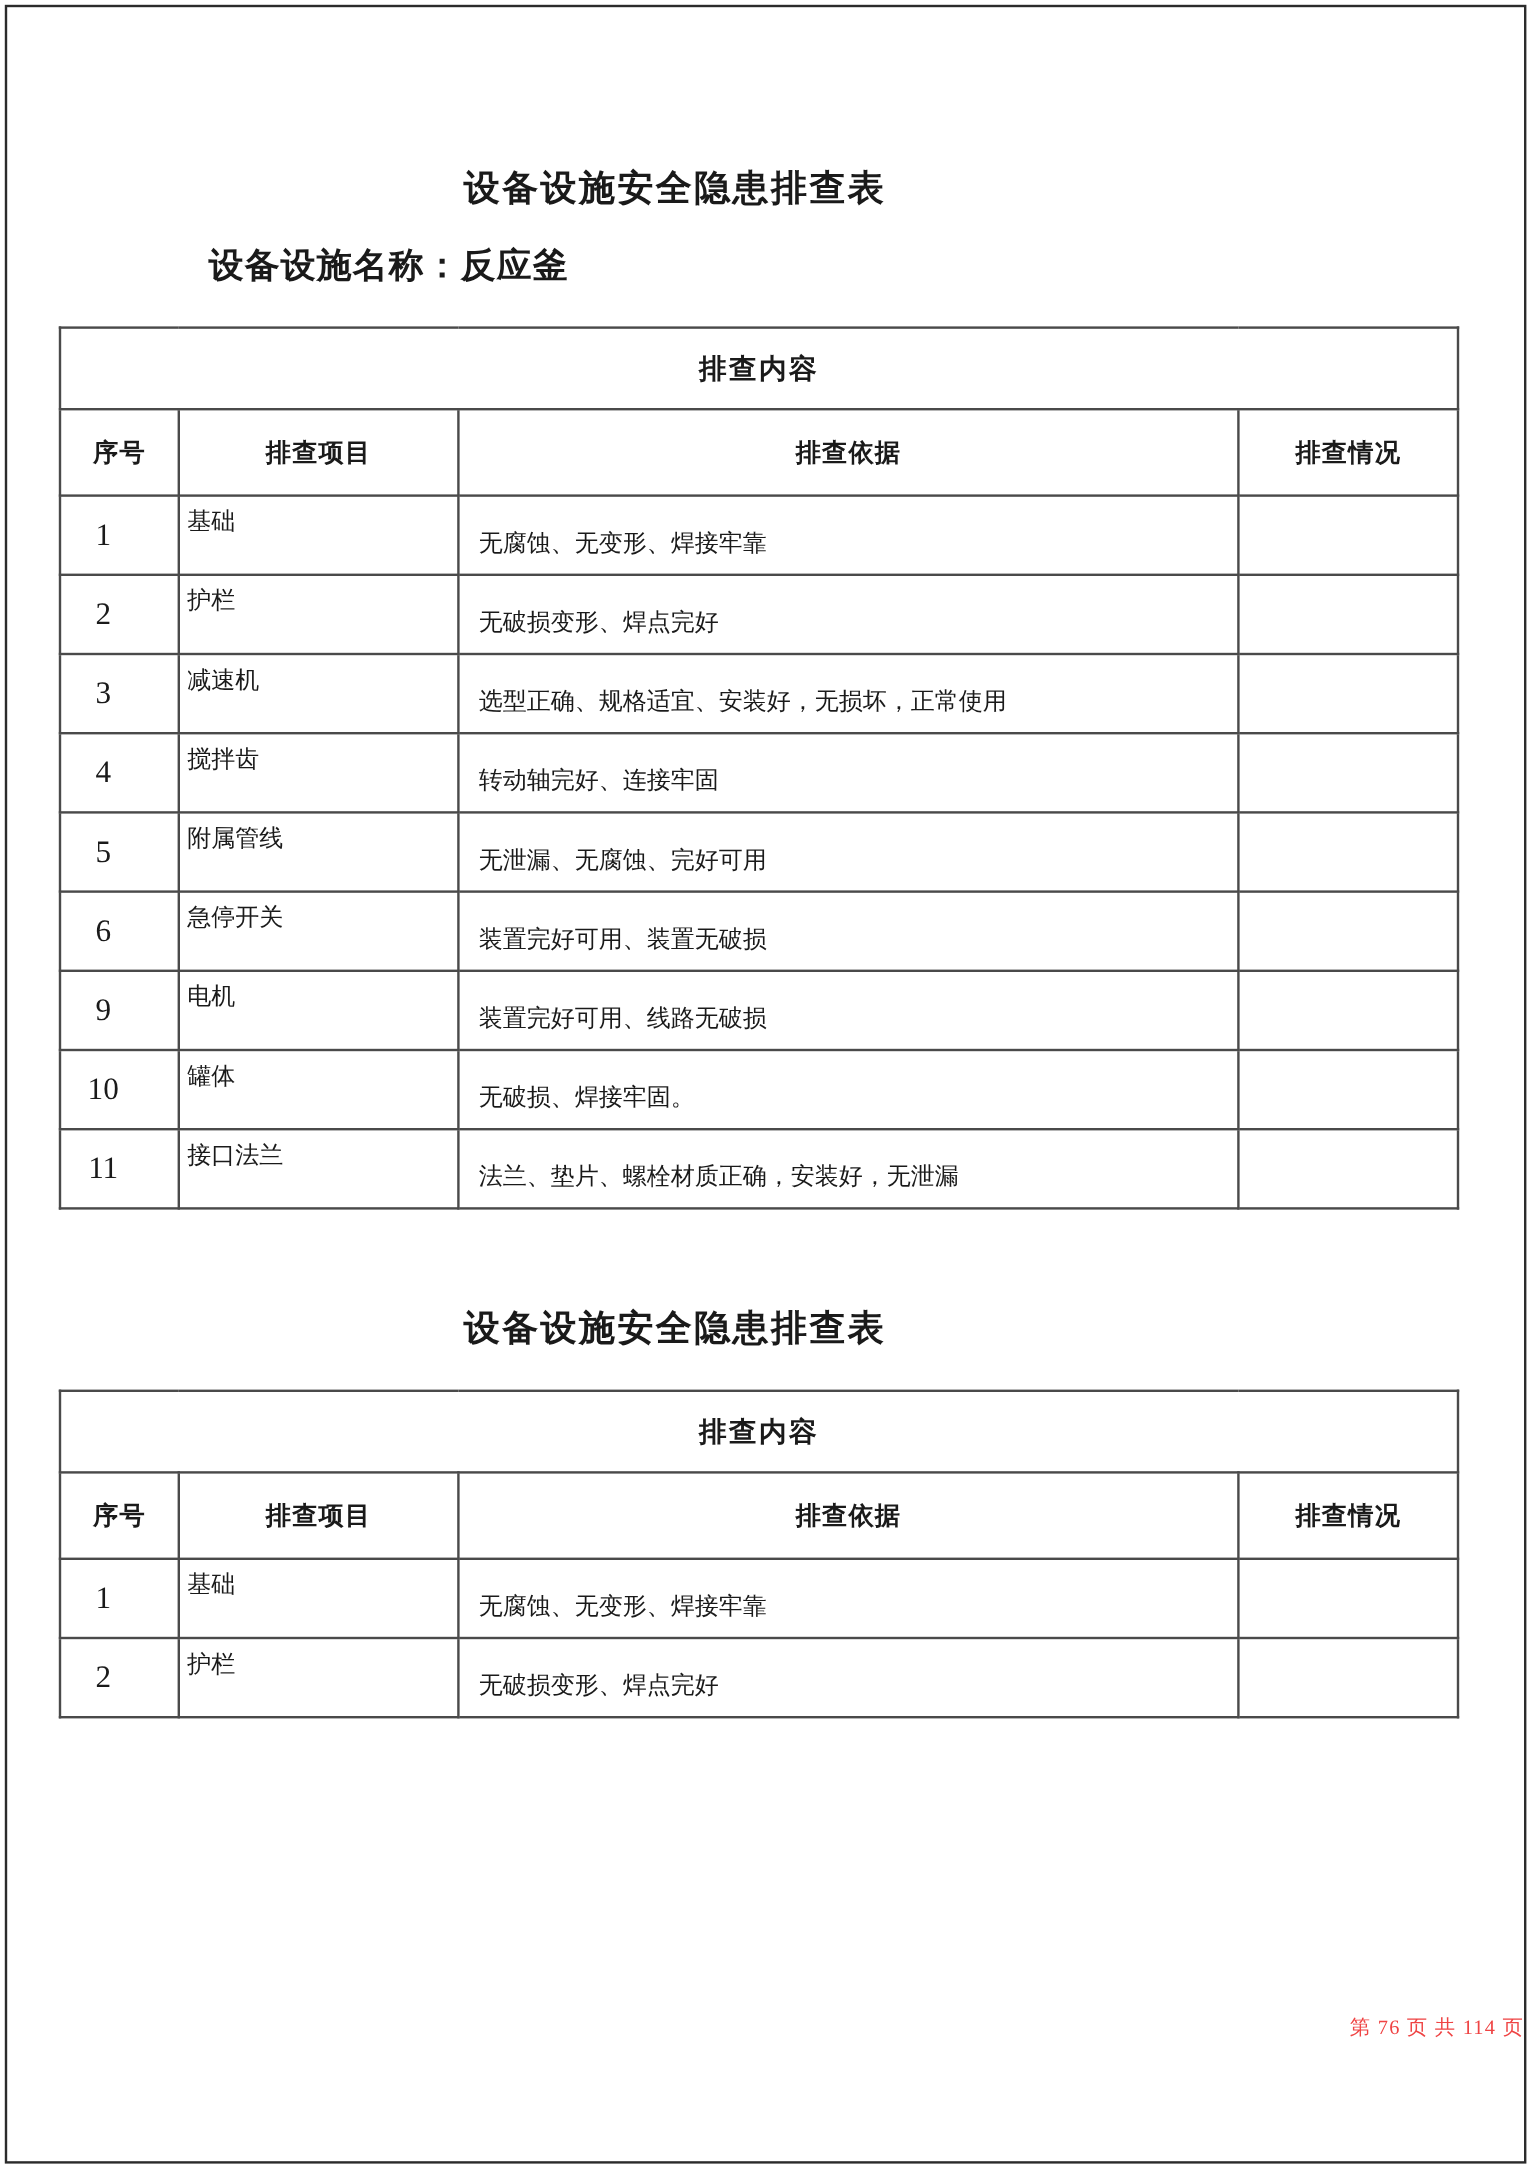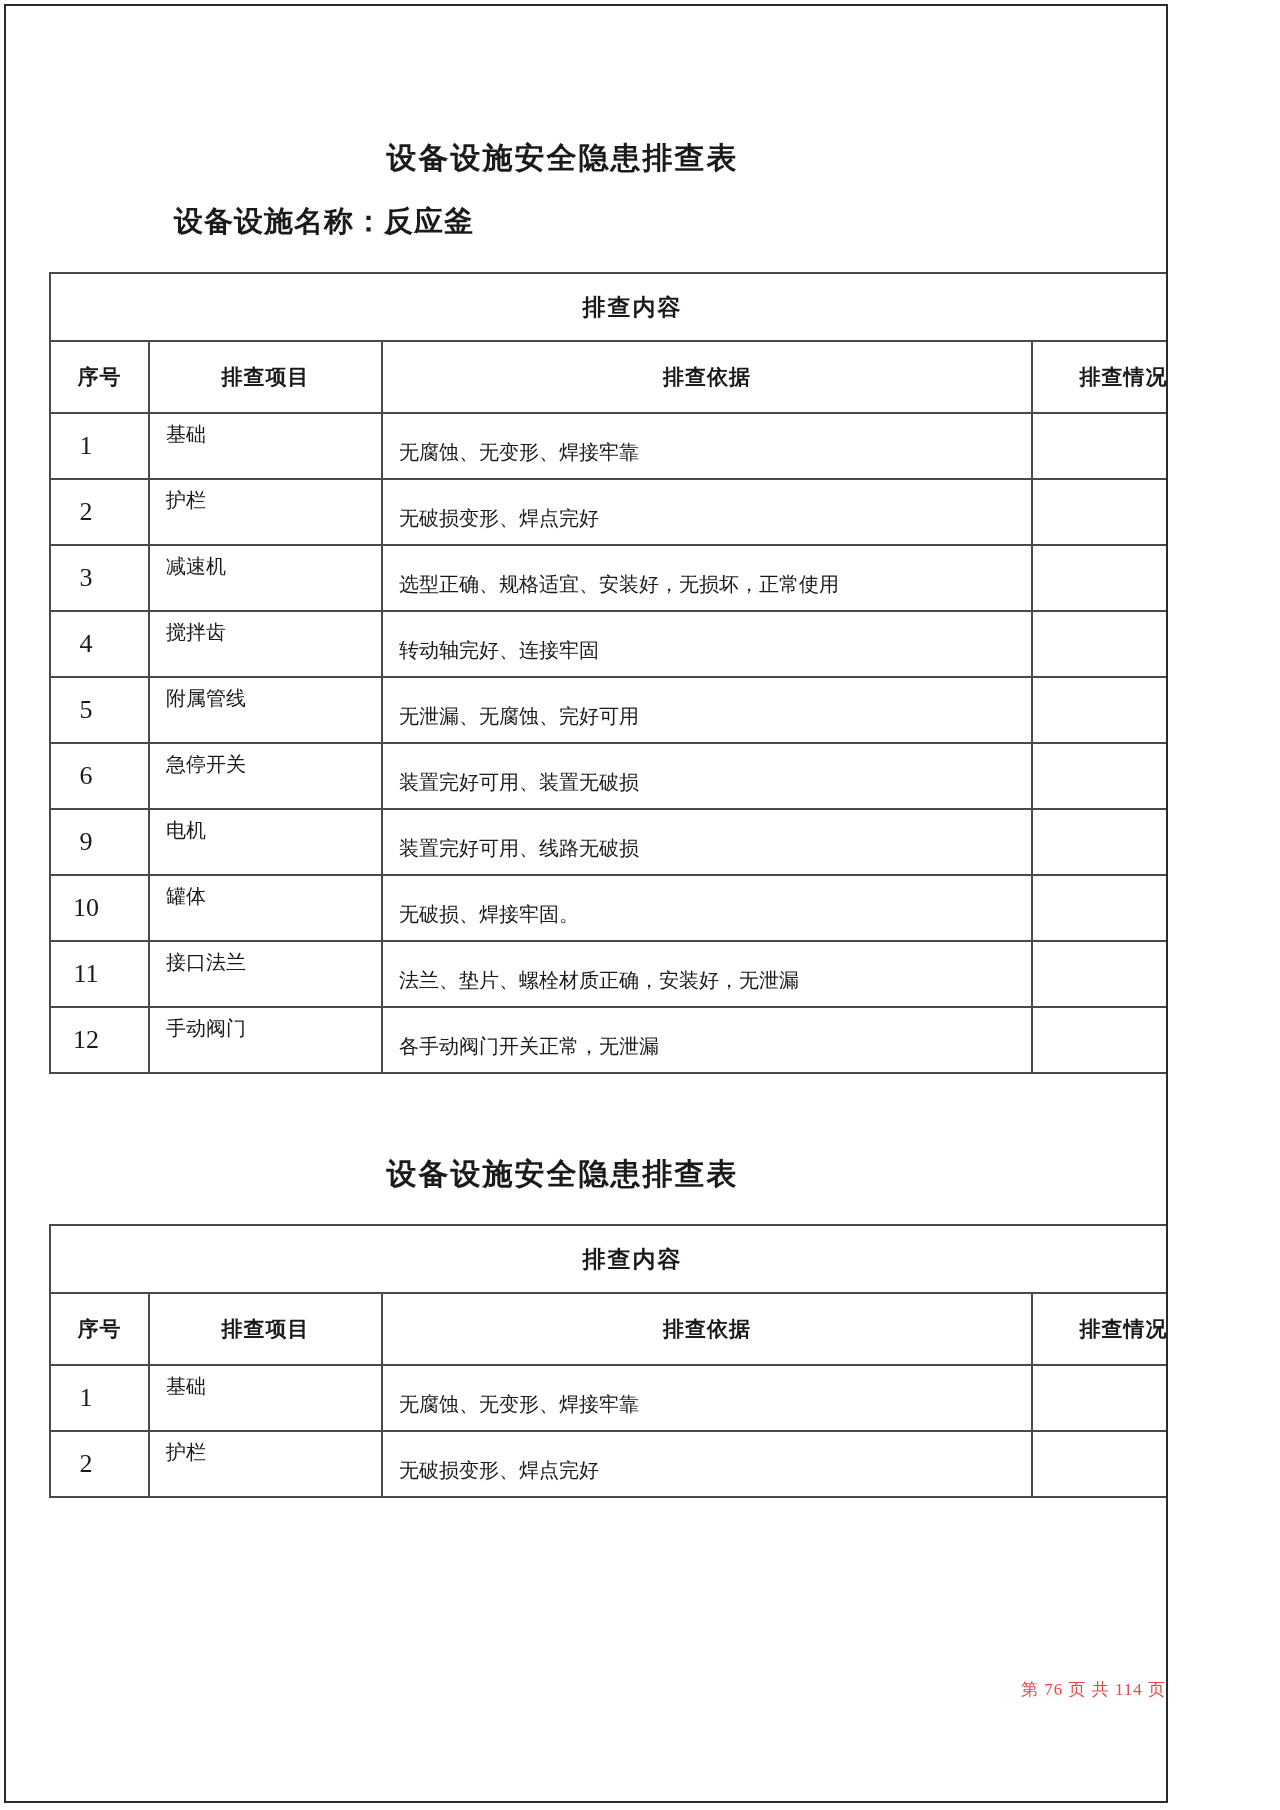--- a/index.html
+++ b/index.html
@@ -4,21 +4,21 @@
 <style>
   html,body{margin:0;padding:0;background:#ffffff;}
   body{
     width:1280px;height:1810px;
     font-family:"Liberation Serif","DejaVu Serif",serif;
     color:#1a1a1a;
     -webkit-font-smoothing:antialiased;
   }
   .page{
     position:absolute;left:4px;top:4px;
-    width:1164px;height:1799px;
+    width:1268px;height:1799px;
     border:2px solid #2b2b2b;
     box-sizing:border-box;
     background:#ffffff;
     overflow:hidden;
   }
   .content{
     position:relative;
     width:1167px;
     margin-left:43px;
   }
@@ -75,21 +75,21 @@
   }
   tr.data-row td{height:66px;}
   tr.data-row td.no{
     text-align:center;
     vertical-align:middle;
     font-size:26px;
     padding-right:28px;
   }
   tr.data-row td.item{
     vertical-align:top;
-    padding:7px 4px 4px 16px;
+    padding:7px 4px 4px 6px;
     font-size:20px;
   }
   tr.data-row td.basis{
     vertical-align:top;
     padding:25px 4px 4px 16px;
     font-size:20px;
   }
   tr.data-row td.status{background:#ffffff;}
   .page-footer{
     position:absolute;
@@ -194,26 +194,20 @@
             <td class="item">罐体</td>
             <td class="basis">无破损、焊接牢固。</td>
             <td class="status"></td>
           </tr>
           <tr class="data-row">
             <td class="no">11</td>
             <td class="item">接口法兰</td>
             <td class="basis">法兰、垫片、螺栓材质正确，安装好，无泄漏</td>
             <td class="status"></td>
           </tr>
-          <tr class="data-row">
-            <td class="no">12</td>
-            <td class="item">手动阀门</td>
-            <td class="basis">各手动阀门开关正常，无泄漏</td>
-            <td class="status"></td>
-          </tr>
         </tbody>
     </table>
 
     <h1 class="doc-title second">设备设施安全隐患排查表</h1>
     <table class="inspect">
       <colgroup>
         <col class="c-no">
           <col class="c-item">
           <col class="c-basis">
           <col class="c-status">

